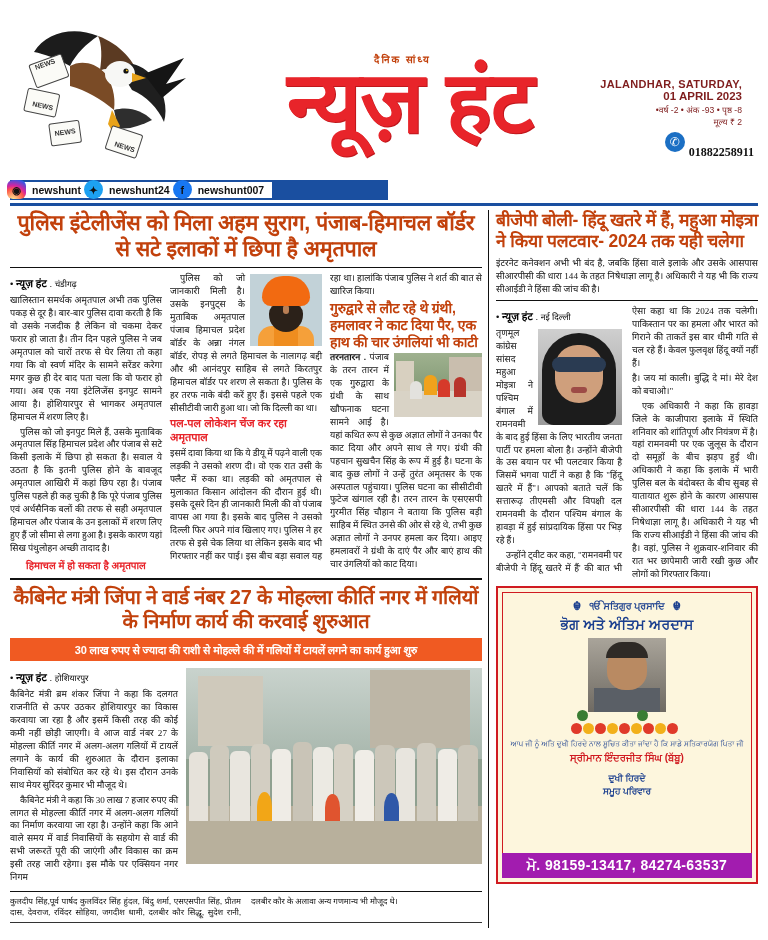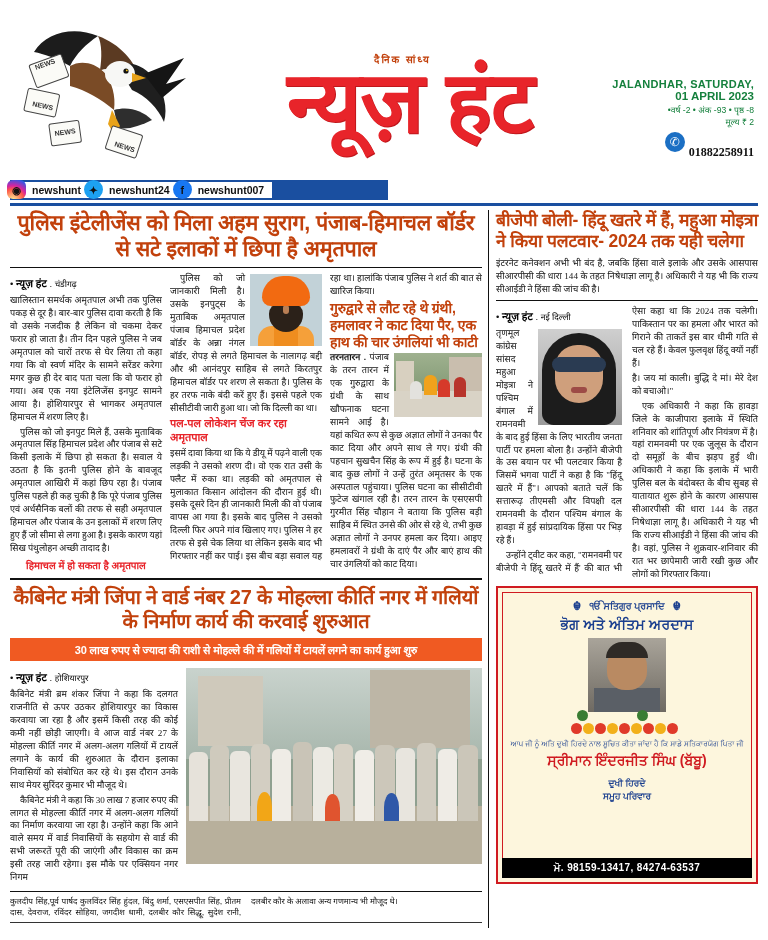--- a/index.html
+++ b/index.html
@@ -25,24 +25,24 @@
     letter-spacing: 2px; margin-left: -15px; margin-top: 40px;
   }
   .mast-title {
     font-family: "Liberation Sans", sans-serif;
     font-size: 86px; font-weight: 900; color: #e8242a;
     line-height: 0.95; letter-spacing: -1px;
     margin-top: -4px;
     text-shadow: 1px 1px 0 #c0171c;
   }
   .mast-right {
-    position: absolute; right: 4px; top: 72px; width: 150px;
+    position: absolute; right: 16px; top: 72px; width: 150px;
     text-align: right;
     font-family: "Liberation Sans", sans-serif;
-    color: #15803d;
+    color: #7f1d1d;
   }
   .mast-right .city { font-size: 11px; font-weight: 700; letter-spacing: .3px;}
   .mast-right .date { font-size: 11.5px; font-weight: 700; }
   .mast-right .issue { font-size: 8.6px; margin-top: 2px; }
   .mast-right .price { font-size: 8.6px; }
 
   .mast-imprint {
     position: absolute; right: 96px; bottom: 22px;
     font-family: "Liberation Serif", serif;
     font-style: italic; font-weight: 700; font-size: 11.5px; color: #111;
@@ -217,28 +217,28 @@
   .adp-head{ position:absolute; left:19px; top:8px; width:40px; height:44px; background:#b98a62; border-radius:20px 20px 18px 18px;}
   .adp-hair{ position:absolute; left:18px; top:4px; width:42px; height:16px; background:#2e2a26; border-radius:21px 21px 0 0;}
   .adp-body{ position:absolute; left:6px; top:50px; width:66px; height:24px; background:#5a5f66;}
   .ad-flowers { width: 120px; height: 24px; margin-top:-2px; position:relative;}
   .fl { position:absolute; bottom:0; width:11px; height:11px; border-radius:50%;}
   .ad-body-txt {
     font-family:"Liberation Sans", sans-serif; font-size: 7.4px; line-height: 1.55;
     color:#1b3f8f; text-align:center; margin-top: 4px;
   }
   .ad-name {
-    font-family:"Liberation Sans", sans-serif; font-weight:900; font-size: 14px; color:#d01b21; margin: 2px 0;
+    font-family:"Liberation Sans", sans-serif; font-weight:900; font-size: 10px; color:#d01b21; margin: 2px 0;
   }
   .ad-sign {
     font-family:"Liberation Sans", sans-serif; font-weight:700; font-size: 9px; color:#1b3f8f; margin-top:6px; text-align:center; line-height:1.5;
   }
   .ad-phone {
-    position:absolute; left:4px; right:4px; bottom:4px; background:#000000; color:#fff;
-    font-family:"Liberation Sans", sans-serif; font-weight:700; font-size: 10px;
+    position:absolute; left:4px; right:4px; bottom:4px; background:#a21caf; color:#fff;
+    font-family:"Liberation Sans", sans-serif; font-weight:700; font-size: 14px;
     text-align:center; padding: 4px 0; letter-spacing:.4px;
   }
   .bottom-rule { border-top: 1.5px solid #333; margin-top: 4px; }
 </style>
 </head>
 <body>
 
 <div class="page">
 
   <div class="masthead">

